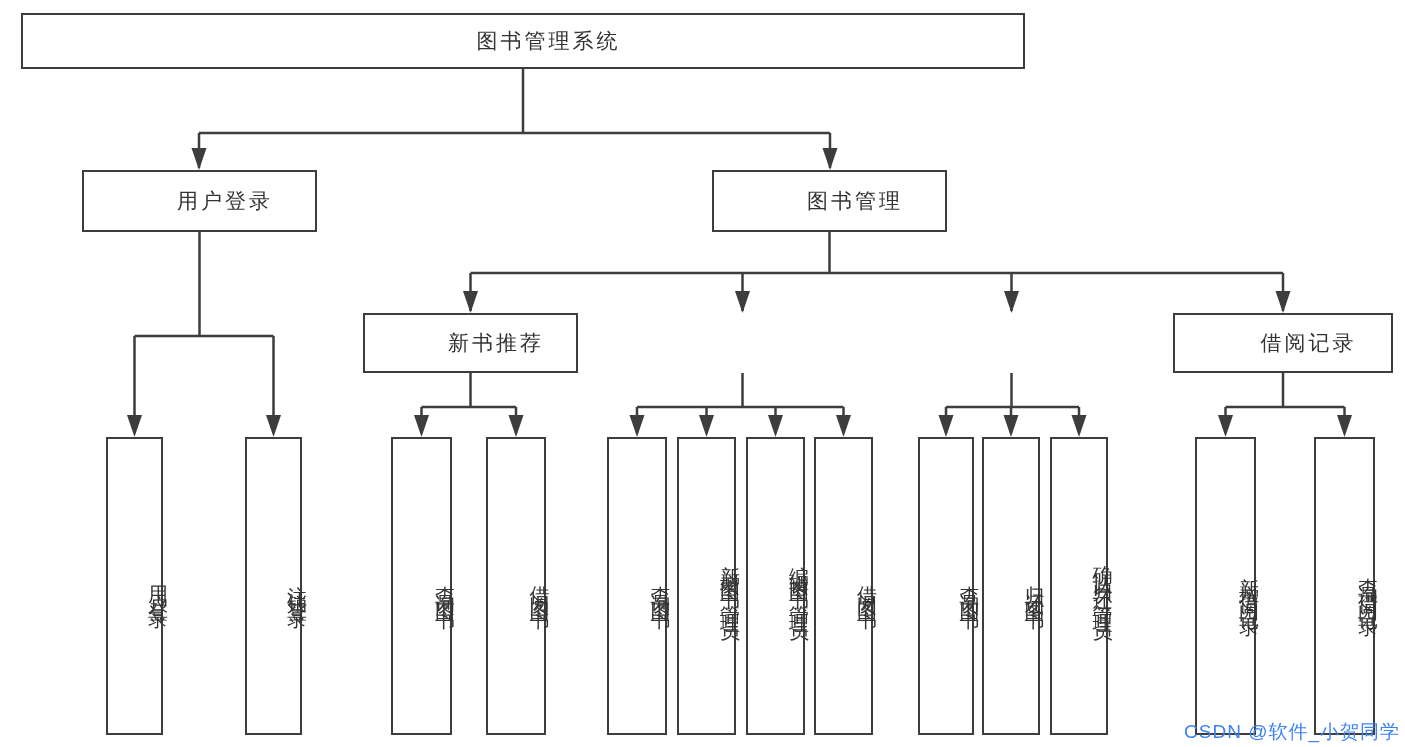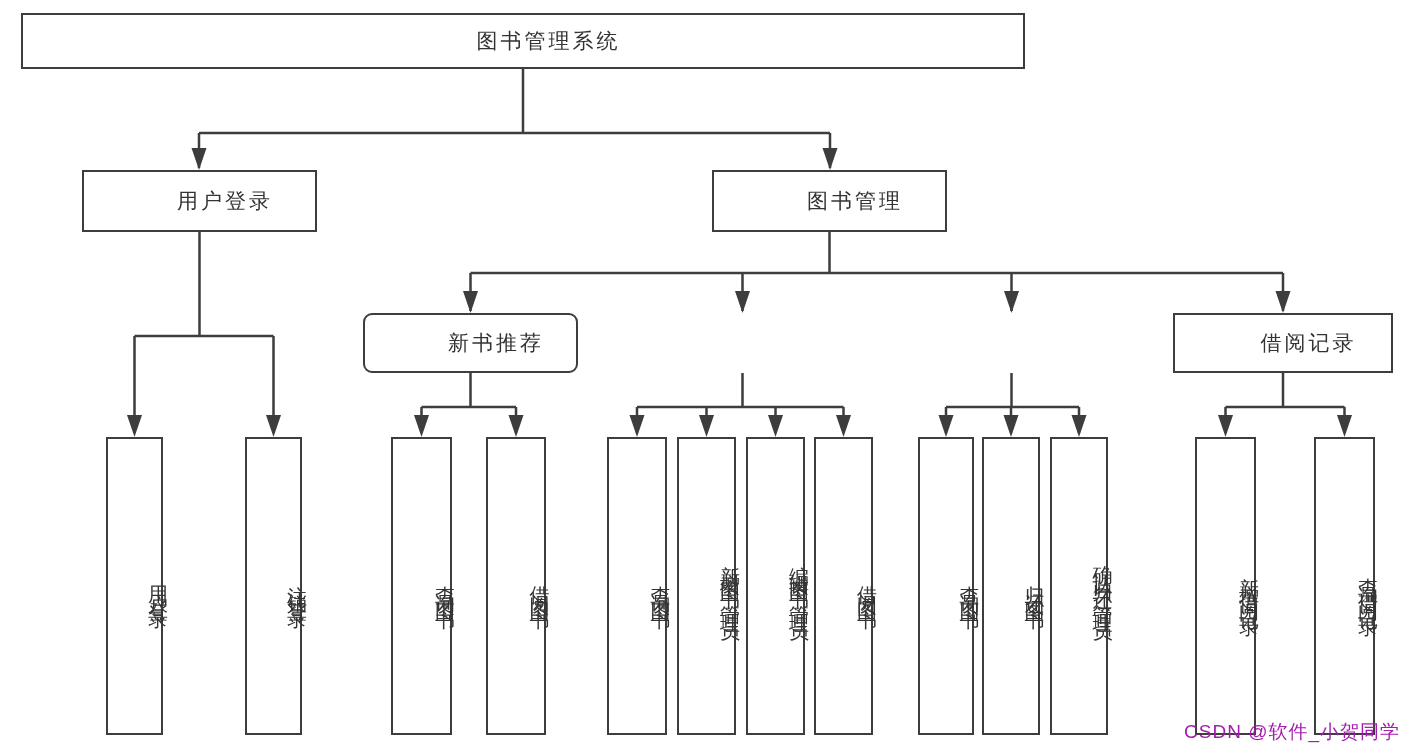--- a/index.html
+++ b/index.html
@@ -40,21 +40,21 @@
     font-size: 20px;
     letter-spacing: 8px;
     line-height: 1;
     color: var(--text);
   }
   .watermark {
     position: absolute;
     right: 5px;
     bottom: 2px;
     font-size: 19px;
-    color: #a21caf;
+    color: #3b82f6;
     letter-spacing: 1px;
     z-index: 5;
     white-space: nowrap;
   }
 </style>
 </head>
 <body>
 
 <div class="canvas">
 
@@ -89,21 +89,21 @@
       <path d="M1225.5 437 l-7.5 -22 h15 z"></path>
       <path d="M1344.5 437 l-7.5 -22 h15 z"></path>
     </g>
   </svg>
 
   <div class="node h" style="left:21px; top:13px; width:1004px; height:56px;">图书管理系统</div>
 
   <div class="node h" style="left:82px; top:170px; width:235px; height:62px;">用户登录</div>
   <div class="node h" style="left:712px; top:170px; width:235px; height:62px;">图书管理</div>
 
-  <div class="node h" style="left:363px; top:313px; width:215px; height:60px;border-radius:9px;">新书推荐</div>
+  <div class="node h" style="left:363px; top:313px; width:215px; height:60px;">新书推荐</div>
   <div class="node h" style="left:1173px; top:313px; width:220px; height:60px;">借阅记录</div>
 
   <div class="node v" style="left:106px; top:437px; width:57px; height:298px;">
     <span>用户登录</span>
   </div>
   <div class="node v" style="left:245px; top:437px; width:57px; height:298px;">
     <span>注销登录</span>
   </div>
 
   <div class="node v" style="left:391px; top:437px; width:61px; height:298px;">

